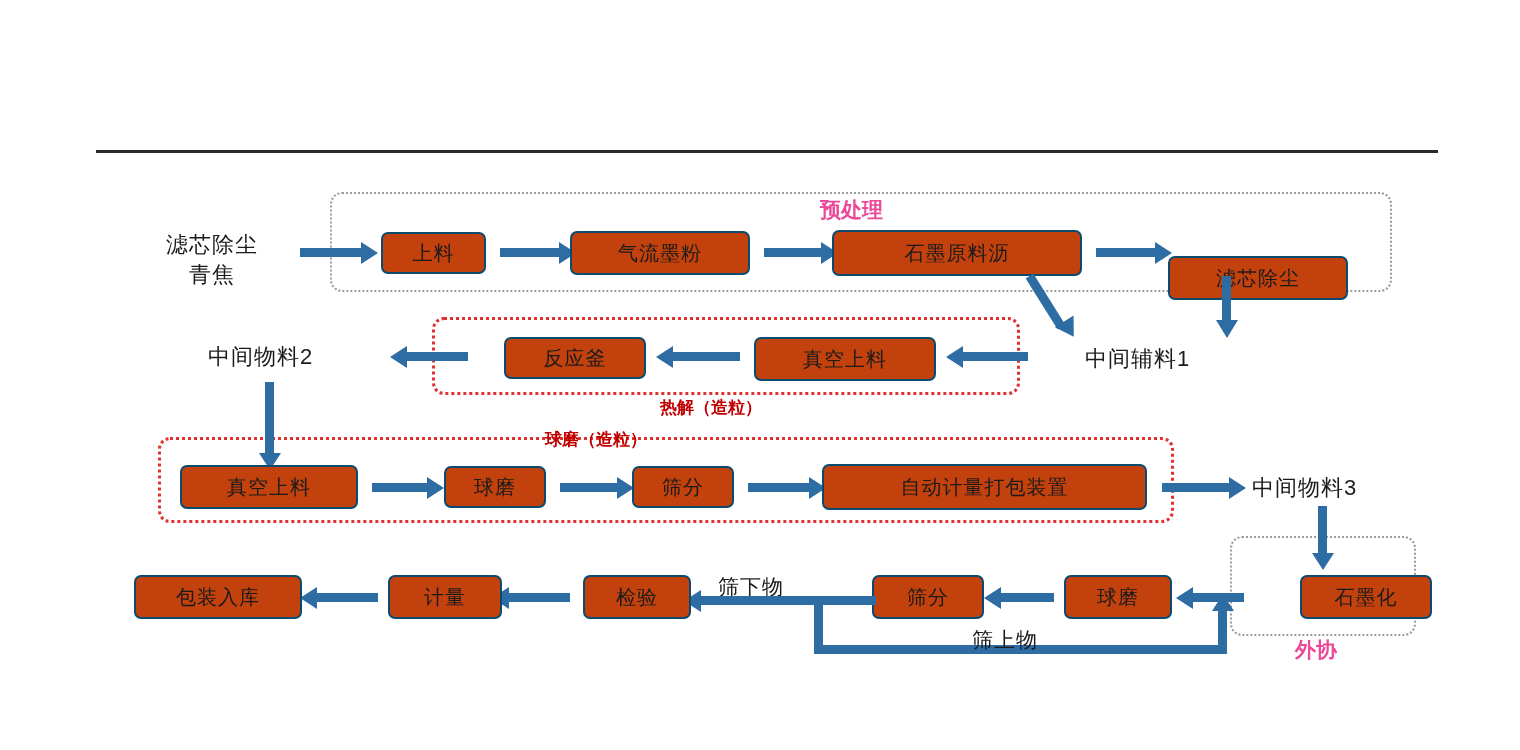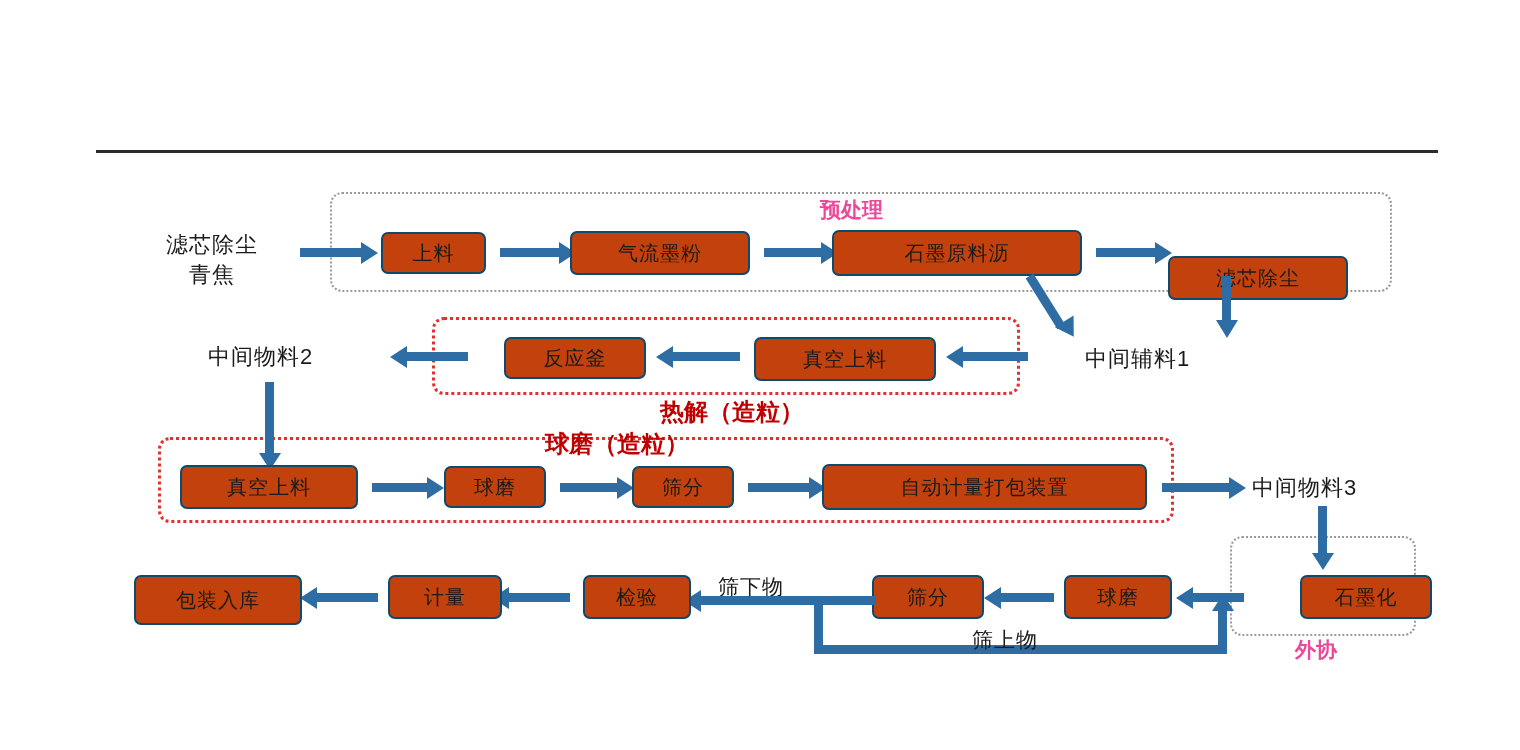--- a/index.html
+++ b/index.html
@@ -67,21 +67,21 @@
   .plain.center { text-align: center; }
 
   
   .grp-blue {
     font-size: 21px;
     color: #ec4899;
     font-weight: bold;
     white-space: nowrap;
   }
   .grp-red {
-    font-size: 24px;
+    font-size: 17px;
     color: #c00000;
     font-weight: bold;
     white-space: nowrap;
   }
 
   
   .frame-gray {
     box-sizing: border-box;
     border: 2px dotted #9b9b9b;
     border-radius: 12px;
@@ -233,21 +233,21 @@
   <div class="abs arrow-h left" style="left:700px; top:596px; width:166px;"></div>
 
   <div class="abs node" style="left:583px; top:575px; width:108px; height:44px;">检验</div>
 
   <div class="abs arrow-h left" style="left:508px; top:593px; width:62px;"></div>
 
   <div class="abs node" style="left:388px; top:575px; width:114px; height:44px;">计量</div>
 
   <div class="abs arrow-h left" style="left:316px; top:593px; width:62px;"></div>
 
-  <div class="abs node" style="left:134px; top:575px; width:168px; height:50px;">包装入库</div>
+  <div class="abs node" style="left:134px; top:575px; width:168px; height:44px;">包装入库</div>
 
   <div class="abs seg" style="left:814px; top:596px; width:9px; height:56px;"></div>
   <div class="abs seg" style="left:814px; top:596px; width:62px; height:9px;"></div>
   <div class="abs seg" style="left:814px; top:645px; width:412px; height:9px;"></div>
   <div class="abs arrow-v up" style="left:1218px; top:610px; height:44px;"></div>
   <div class="abs plain" style="left:972px; top:625px; font-size:21px;">筛上物</div>
 
 </div>
 
 </body></html>

